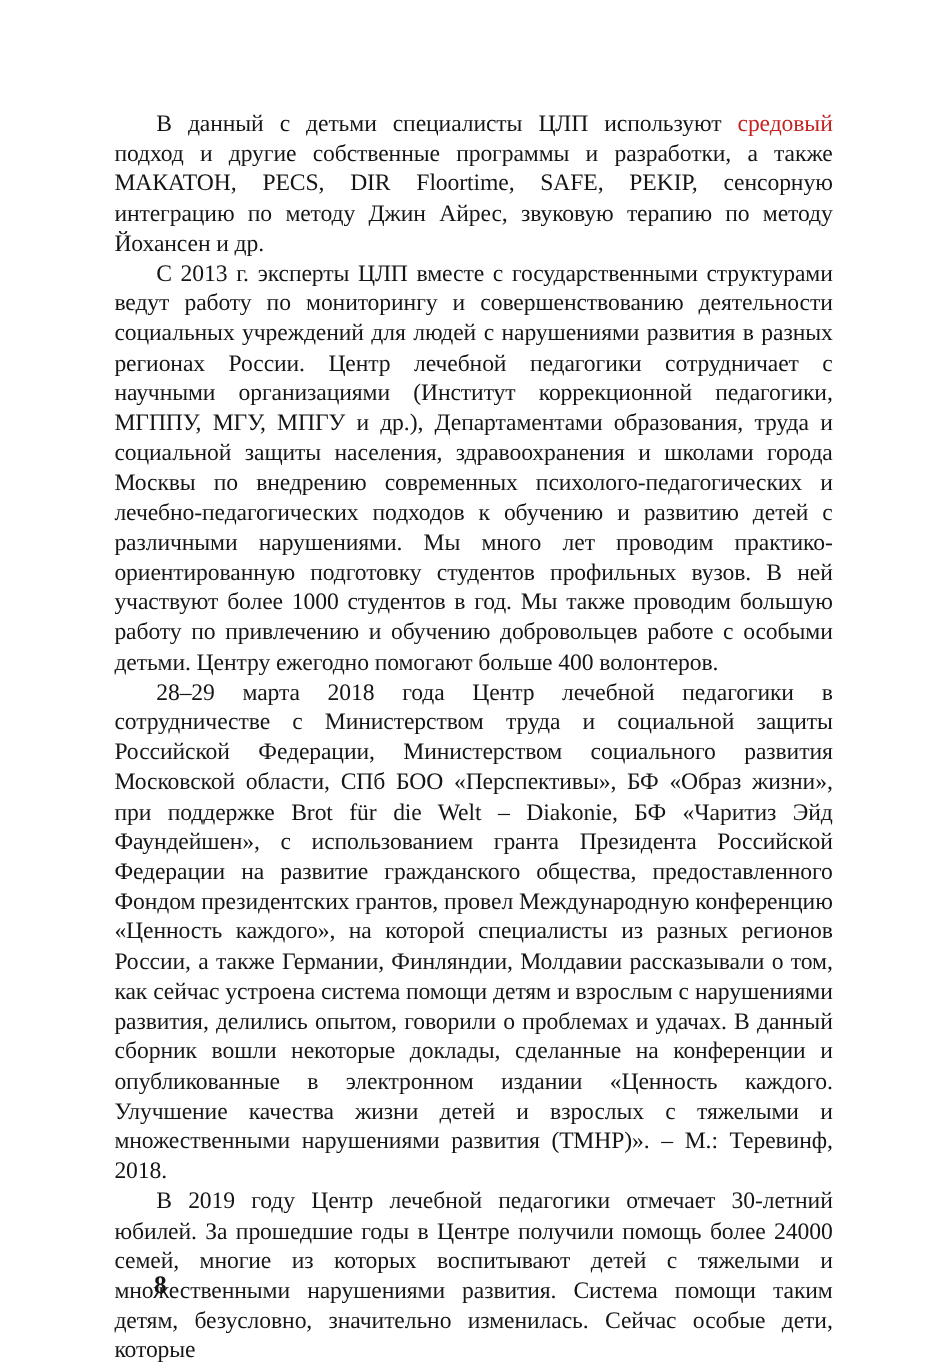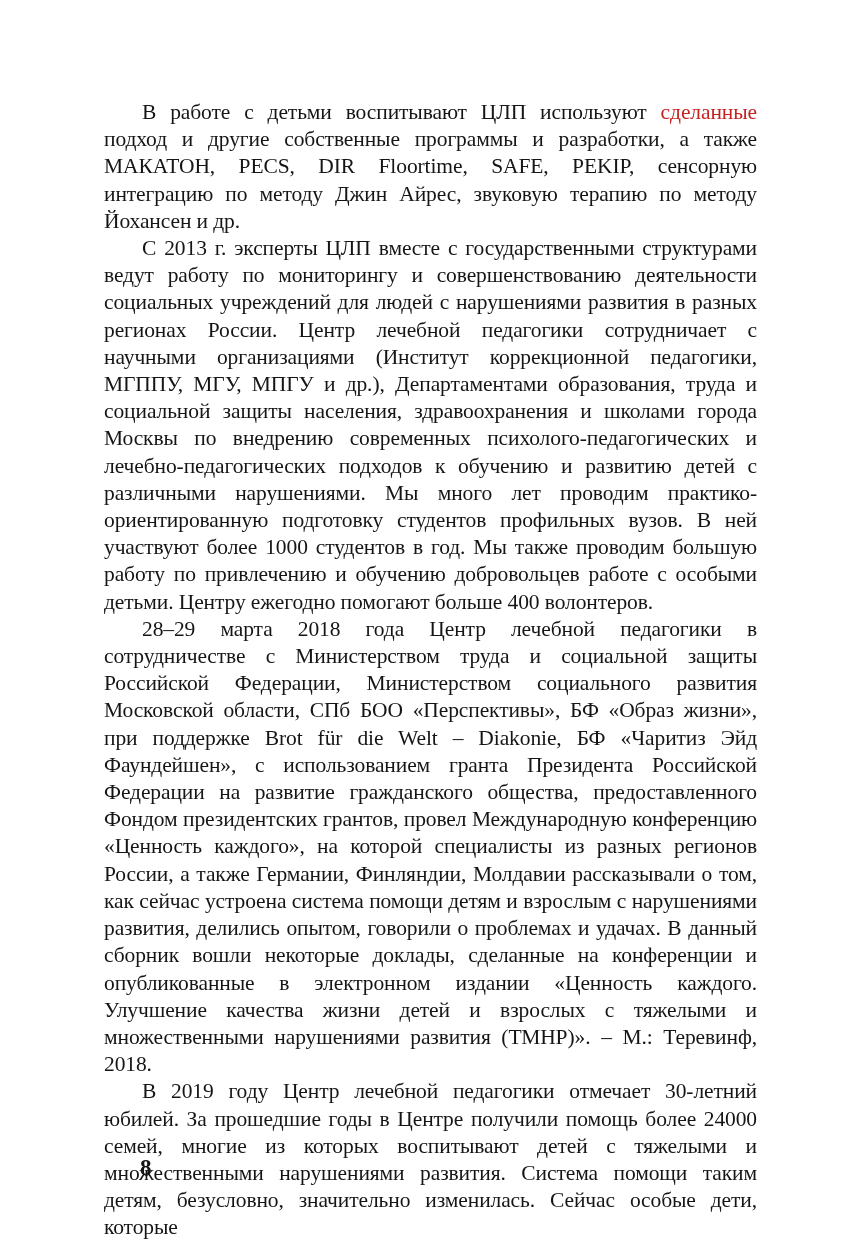--- a/index.html
+++ b/index.html
@@ -48,21 +48,21 @@
     color: #151515;
   }
 </style>
 </head>
 <body>
 
 <div class="page">
 
   <div class="text-block">
 
-    <p><span>В работе с детьми воспитывают ЦЛП используют </span><span class="highlight">сделанные</span><span> подход и другие собственные программы и разработки, а также МАКАТОН, PECS, DIR Floortime, SAFE, PEKIP, сенсорную интеграцию по методу Джин Айрес, звуковую терапию по методу Йохансен и др.</span></p>
+    <p><span>В данный с детьми специалисты ЦЛП используют </span><span class="highlight">средовый</span><span> подход и другие собственные программы и разработки, а также МАКАТОН, PECS, DIR Floortime, SAFE, PEKIP, сенсорную интеграцию по методу Джин Айрес, звуковую терапию по методу Йохансен и др.</span></p>
 
     <p>С 2013 г. эксперты ЦЛП вместе с государственными структурами ведут работу по мониторингу и совершенствованию деятельности социальных учреждений для людей с нарушениями развития в разных регионах России. Центр лечебной педагогики сотрудничает с научными организациями (Институт коррекционной педагогики, МГППУ, МГУ, МПГУ и др.), Департаментами образования, труда и социальной защиты населения, здравоохранения и школами города Москвы по внедрению современных психолого-педагогических и лечебно-педагогических подходов к обучению и развитию детей с различными нарушениями. Мы много лет проводим практико-ориентированную подготовку студентов профильных вузов. В ней участвуют более 1000 студентов в год. Мы также проводим большую работу по привлечению и обучению добровольцев работе с особыми детьми. Центру ежегодно помогают больше 400 волонтеров.</p>
 
     <p>28–29 марта 2018 года Центр лечебной педагогики в сотрудничестве с Министерством труда и социальной защиты Российской Федерации, Министерством социального развития Московской области, СПб БОО «Перспективы», БФ «Образ жизни», при поддержке Brot für die Welt – Diakonie, БФ «Чаритиз Эйд Фаундейшен», с использованием гранта Президента Российской Федерации на развитие гражданского общества, предоставленного Фондом президентских грантов, провел Международную конференцию «Ценность каждого», на которой специалисты из разных регионов России, а также Германии, Финляндии, Молдавии рассказывали о том, как сейчас устроена система помощи детям и взрослым с нарушениями развития, делились опытом, говорили о проблемах и удачах. В данный сборник вошли некоторые доклады, сделанные на конференции и опубликованные в электронном издании «Ценность каждого. Улучшение качества жизни детей и взрослых с тяжелыми и множественными нарушениями развития (ТМНР)». – М.: Теревинф, 2018.</p>
 
     <p>В 2019 году Центр лечебной педагогики отмечает 30-летний юбилей. За прошедшие годы в Центре получили помощь более 24000 семей, многие из которых воспитывают детей с тяжелыми и множественными нарушениями развития. Система помощи таким детям, безусловно, значительно изменилась. Сейчас особые дети, которые</p>
 
   </div>
 
   <div class="page-number">8</div>

